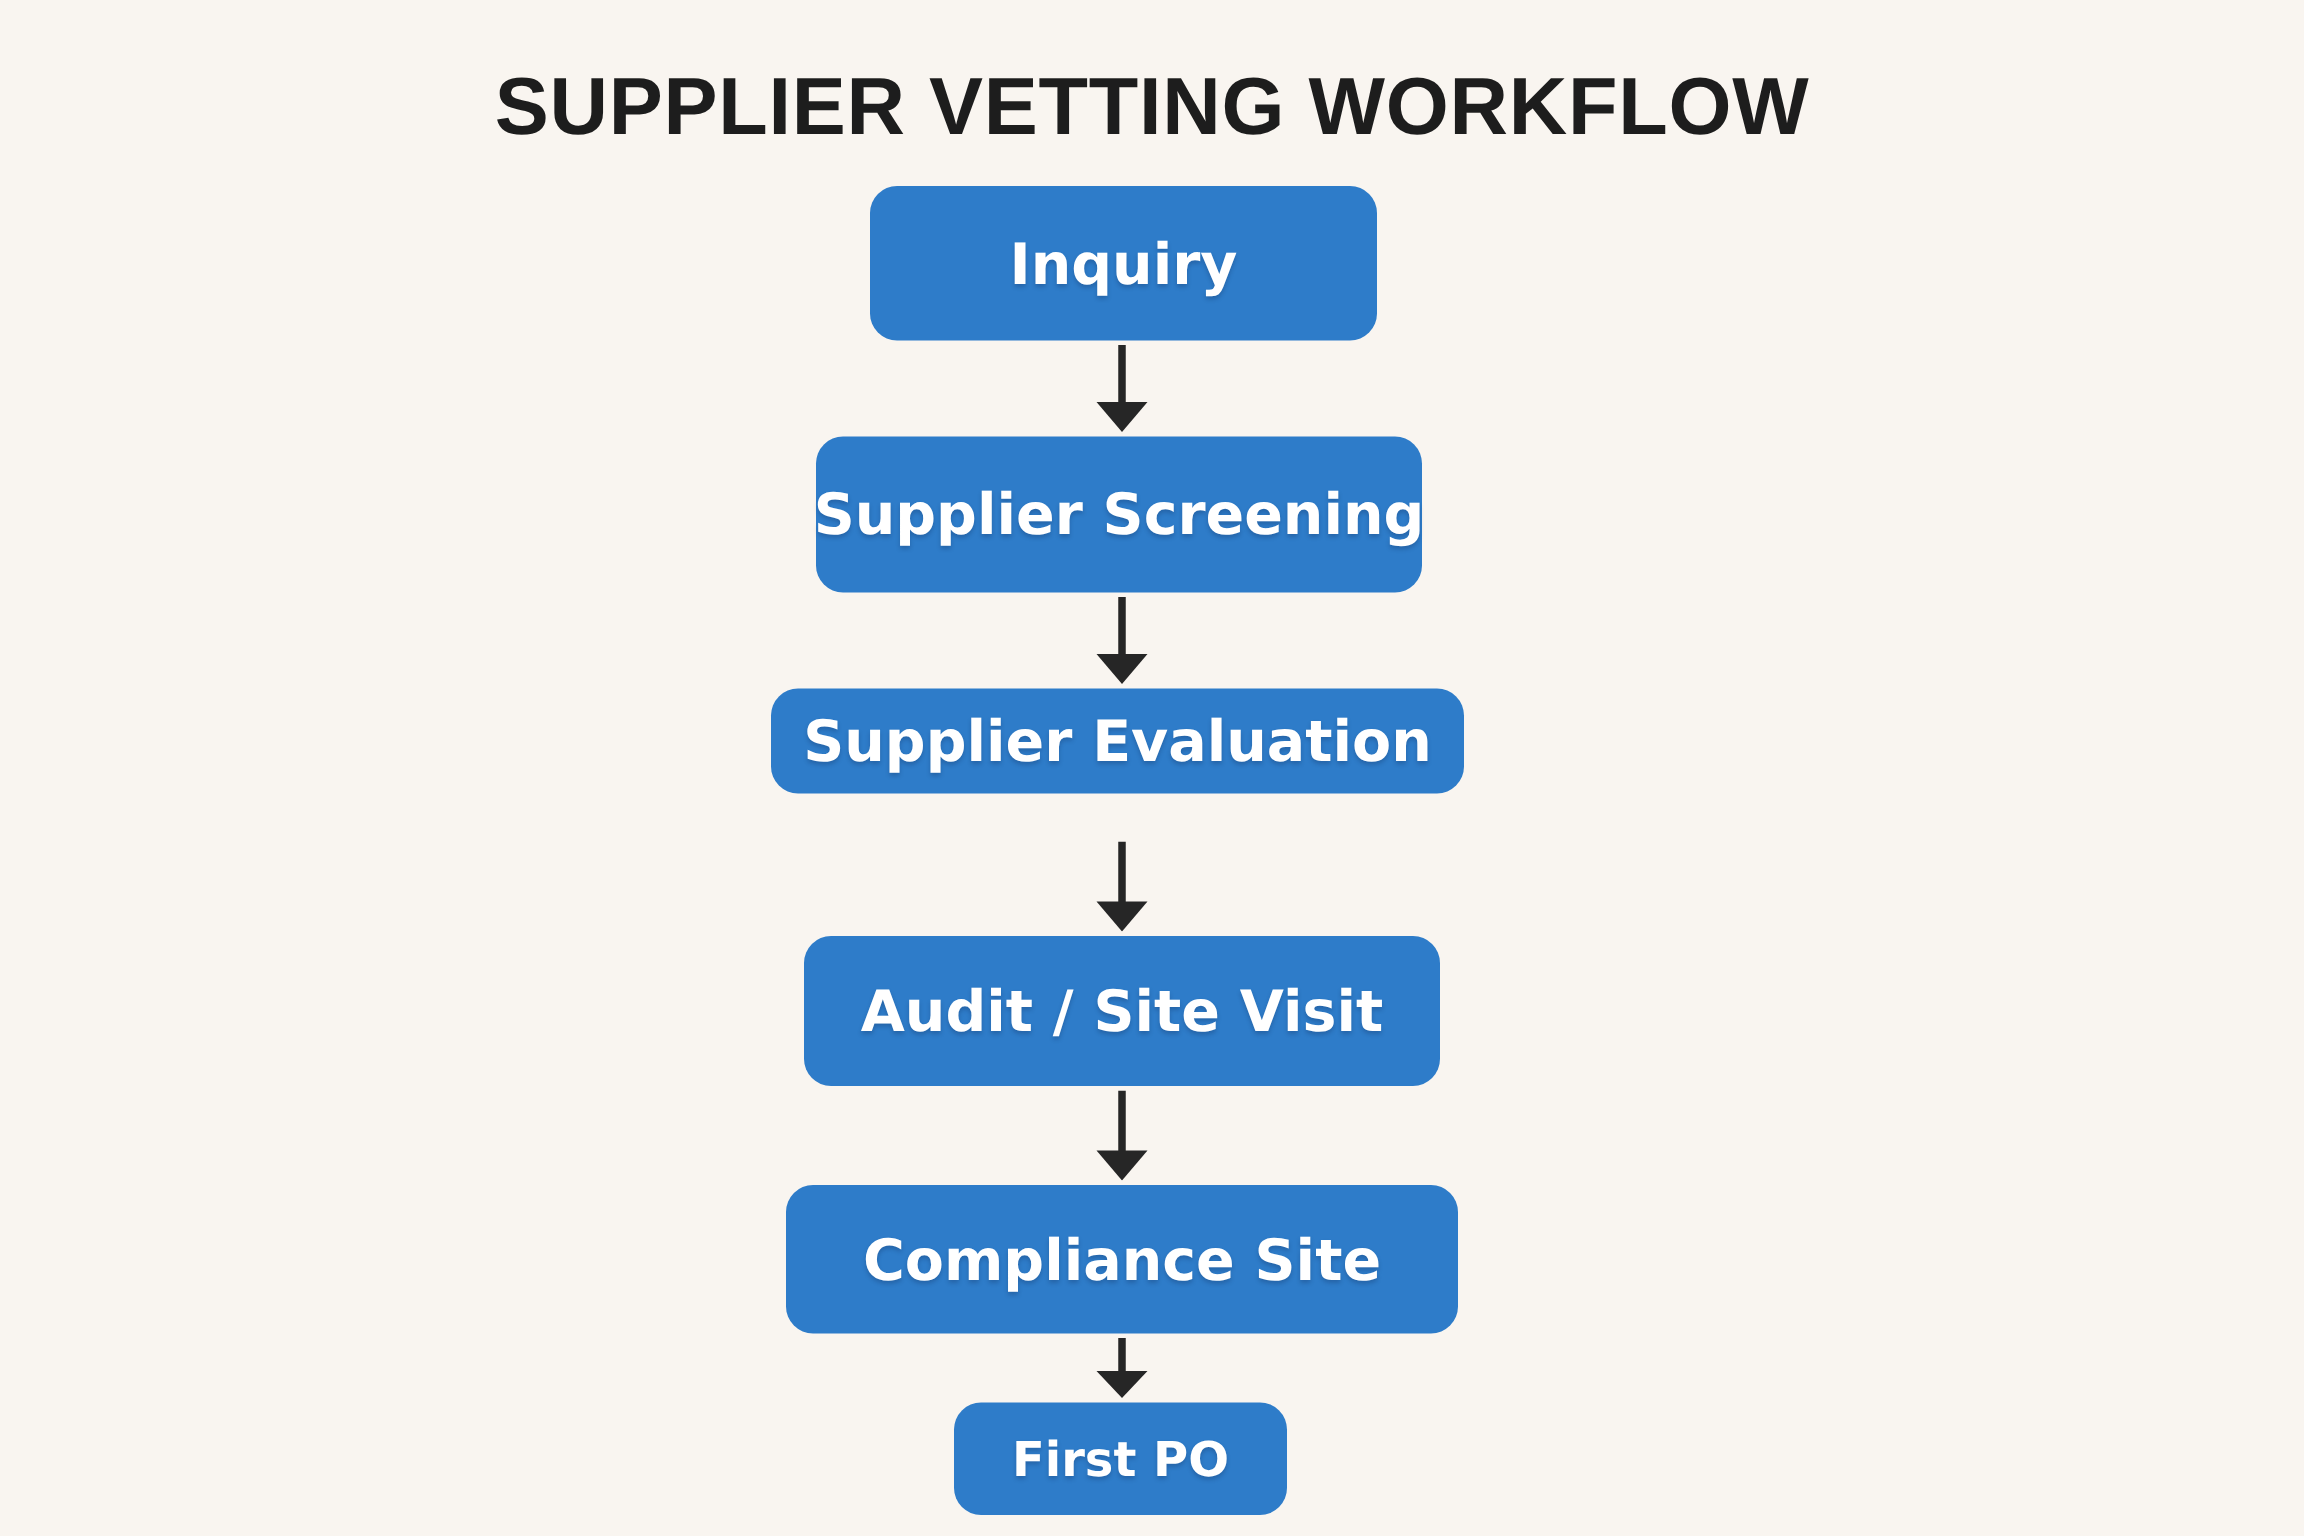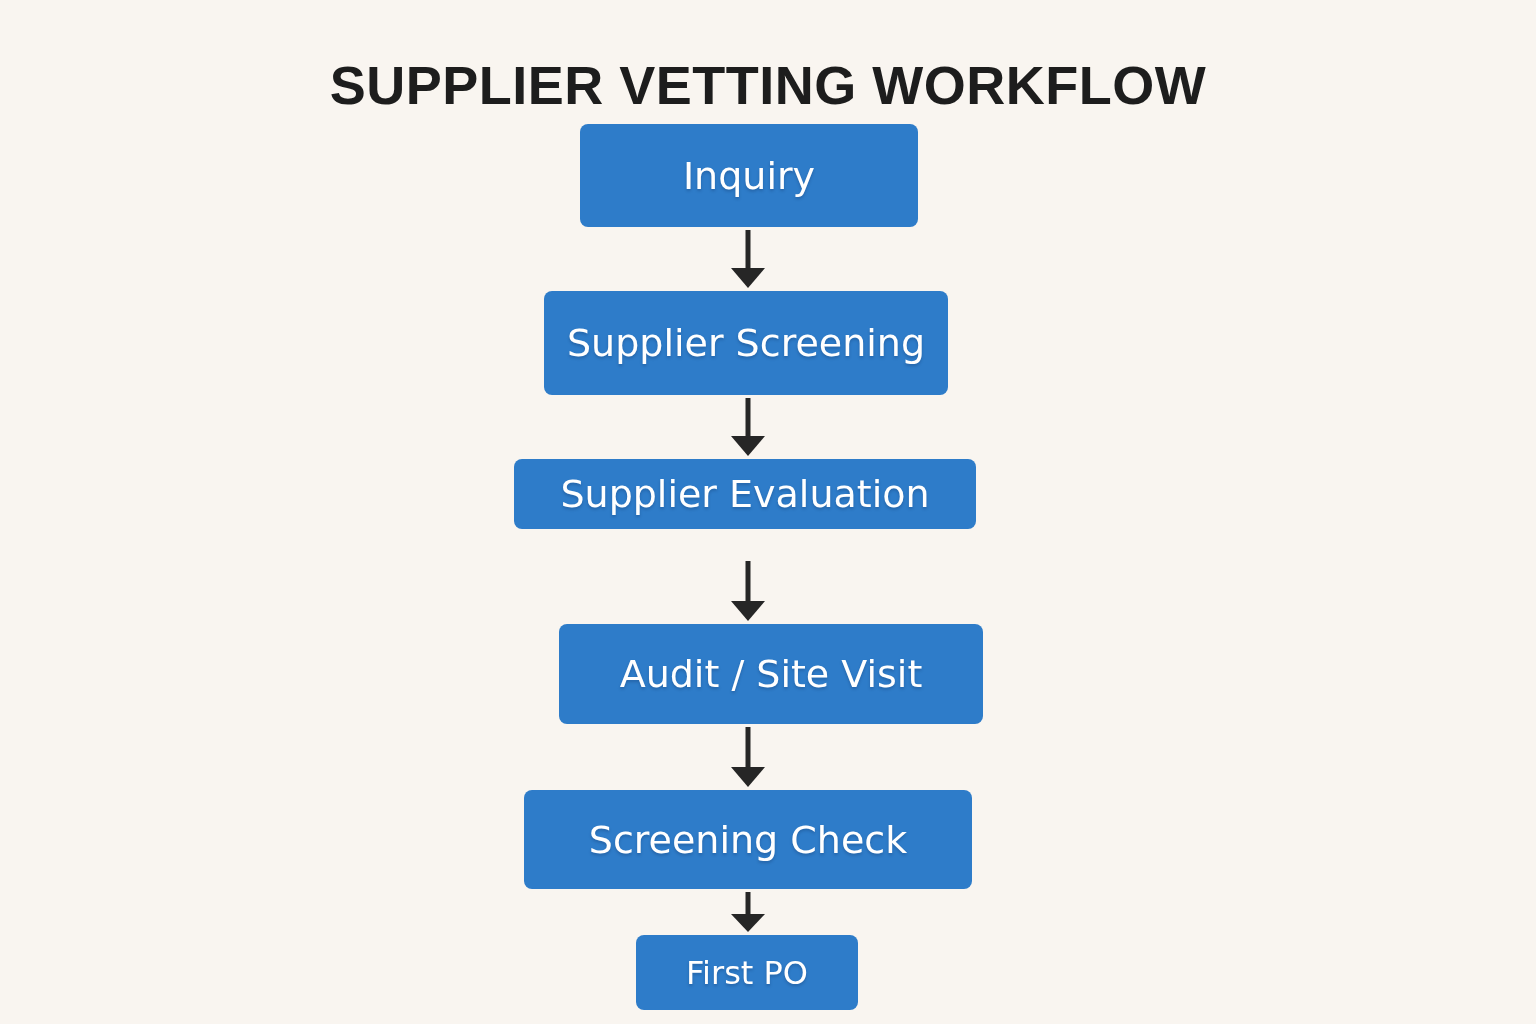--- a/index.html
+++ b/index.html
@@ -20,39 +20,38 @@
   }
   .page-title{
     position:absolute;
     top:40px;left:0;width:100%;
     text-align:center;
     font-family:"Liberation Sans",sans-serif;
     font-weight:bold;
     font-size:54px;
     letter-spacing:0.5px;
     color:var(--title);
-    margin-top:14px;
   }
   .flow-node{
     position:absolute;
     background:var(--node-fill);
-    border-radius:8px;
+    border-radius:18px;
     display:flex;
     align-items:center;
     justify-content:center;
     color:var(--node-text);
-    font-weight:normal;
+    font-weight:bold;
     font-size:38px;
     text-shadow:0 2px 3px rgba(10,30,70,0.25);
     white-space:nowrap;
   }
   .node-1{left:580px;top:124px;width:338px;height:103px;}
   .node-2{left:544px;top:291px;width:404px;height:104px;}
   .node-3{left:514px;top:459px;width:462px;height:70px;}
-  .node-4{left:559px;top:624px;width:424px;height:100px;}
+  .node-4{left:536px;top:624px;width:424px;height:100px;}
   .node-5{left:524px;top:790px;width:448px;height:99px;}
   .node-6{left:636px;top:935px;width:222px;height:75px;font-size:32px;}
   .flow-arrow{
     position:absolute;
     left:730px;
     width:36px;
     color:var(--arrow);
   }
   .arrow-1{top:230px;}
   .arrow-2{top:398px;}
@@ -106,21 +105,21 @@
   </div>
 
   <div class="flow-arrow arrow-4">
     <svg width="36" height="60" viewBox="0 0 36 60" aria-hidden="true">
       <line x1="18" y1="0" x2="18" y2="44" stroke="currentColor" stroke-width="5"></line>
       <polygon points="1,40 35,40 18,60" fill="currentColor"></polygon>
     </svg>
   </div>
 
   <div class="flow-node node-5">
-    <span>Screening Check</span>
+    <span>Compliance Site</span>
   </div>
 
   <div class="flow-arrow arrow-5">
     <svg width="36" height="40" viewBox="0 0 36 40" aria-hidden="true">
       <line x1="18" y1="0" x2="18" y2="26" stroke="currentColor" stroke-width="5"></line>
       <polygon points="1,22 35,22 18,40" fill="currentColor"></polygon>
     </svg>
   </div>
 
   <div class="flow-node node-6">

